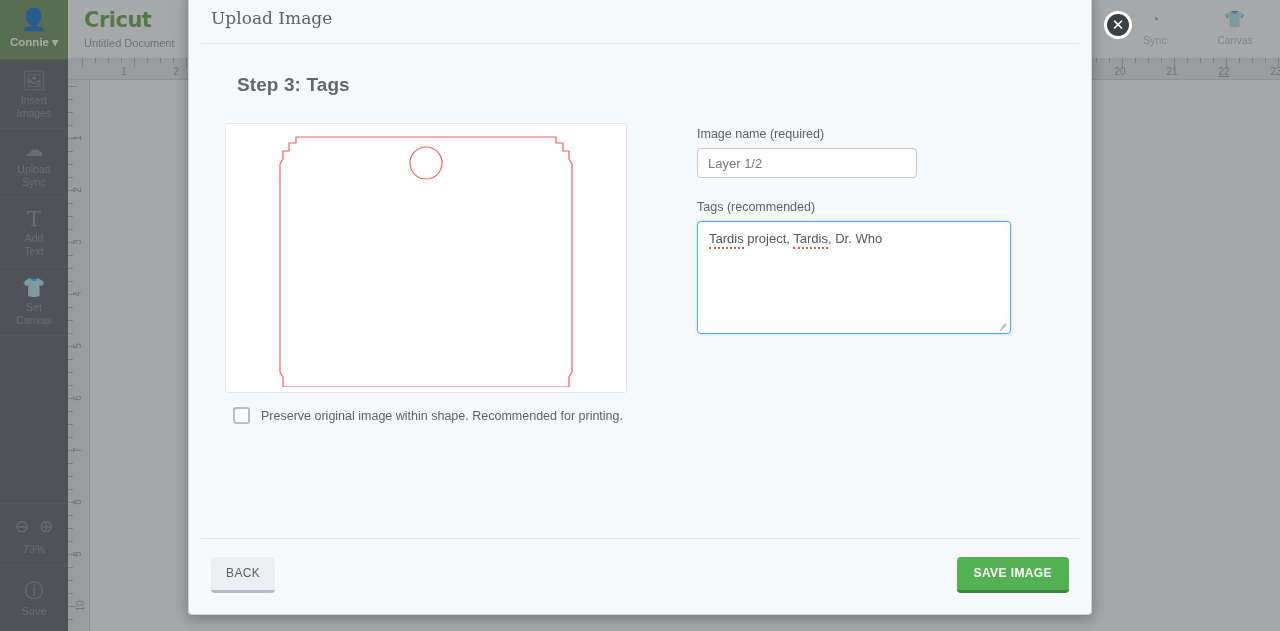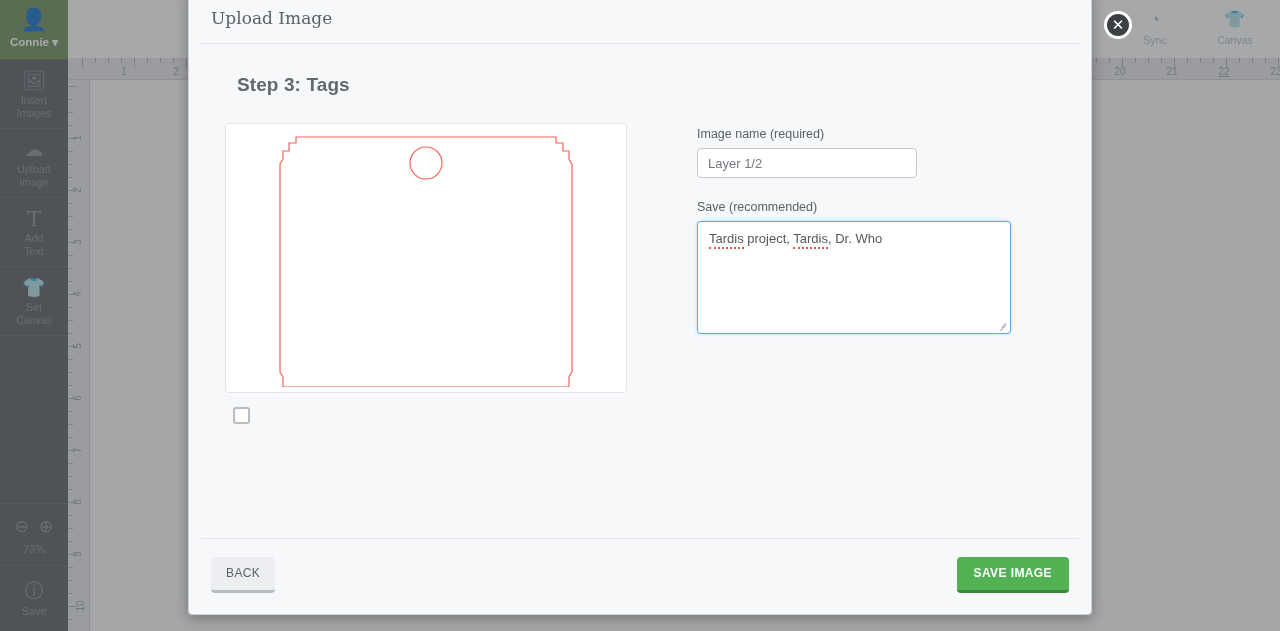--- a/index.html
+++ b/index.html
@@ -173,20 +173,24 @@
   }
 </style>
 </head>
 <body>
 
 <div id="app">
 
   <div class="app-bg">
 
     <div class="topbar">
+      <div class="brand">
+        <div class="brand-logo">Cricut</div>
+        <div class="brand-doc">Untitled Document</div>
+      </div>
       <div class="topbar-actions">
         <div class="tb-action">
           <span class="tb-icon">▢</span>
           <span class="tb-label">Edit</span>
         </div>
         <div class="tb-action">
           <span class="tb-icon">⬟</span>
           <span class="tb-label">Layers</span>
         </div>
         <div class="tb-action">
@@ -364,21 +368,21 @@
       <span class="side-user-name"><span>Connie</span> <span>▾</span></span>
     </div>
     <div class="side-item">
       <span class="side-ico">🖼</span>
       <span class="side-lbl" style="white-space:pre-line">Insert
 Images</span>
     </div>
     <div class="side-item">
       <span class="side-ico">☁</span>
       <span class="side-lbl" style="white-space:pre-line">Upload
-Image</span>
+Sync</span>
     </div>
     <div class="side-item">
       <span class="side-ico" style="font-family:'DejaVu Serif',serif;font-size:21px">T</span>
       <span class="side-lbl" style="white-space:pre-line">Add
 Text</span>
     </div>
     <div class="side-item">
       <span class="side-ico">👕</span>
       <span class="side-lbl" style="white-space:pre-line">Set
 Canvas</span>
@@ -415,28 +419,29 @@
                 <path d="M47 258 L47 248 L44 243 L44 35 L47 30 L47 22
                          L53 22 L53 14 L60 14 L60 8
                          L320 8 L320 14 L327 14 L327 22 L333 22 L333 30
                          L336 35 L336 243 L333 248 L333 258 Z"></path>
                 <circle cx="190" cy="34" r="16"></circle>
               </g>
             </svg>
           </div>
           <div class="check-row">
             <span class="checkbox"></span>
+            <span class="check-lbl">Preserve original image within shape. Recommended for printing.</span>
           </div>
         </div>
 
         <div class="form-col">
           <div class="field-label">Image name (required)</div>
           <input class="text-input" type="text" value="Layer 1/2" style="">
           <div class="field-gap"></div>
-          <div class="field-label">Save (recommended)</div>
+          <div class="field-label">Tags (recommended)</div>
           <div class="tags-box">
             <span class="spell">Tardis</span><span> project, </span><span class="spell">Tardis</span><span>, Dr. Who</span>
             <span class="resize-grip"></span>
           </div>
         </div>
 
       </div>
     </div>
 
     <div class="modal-foot">

